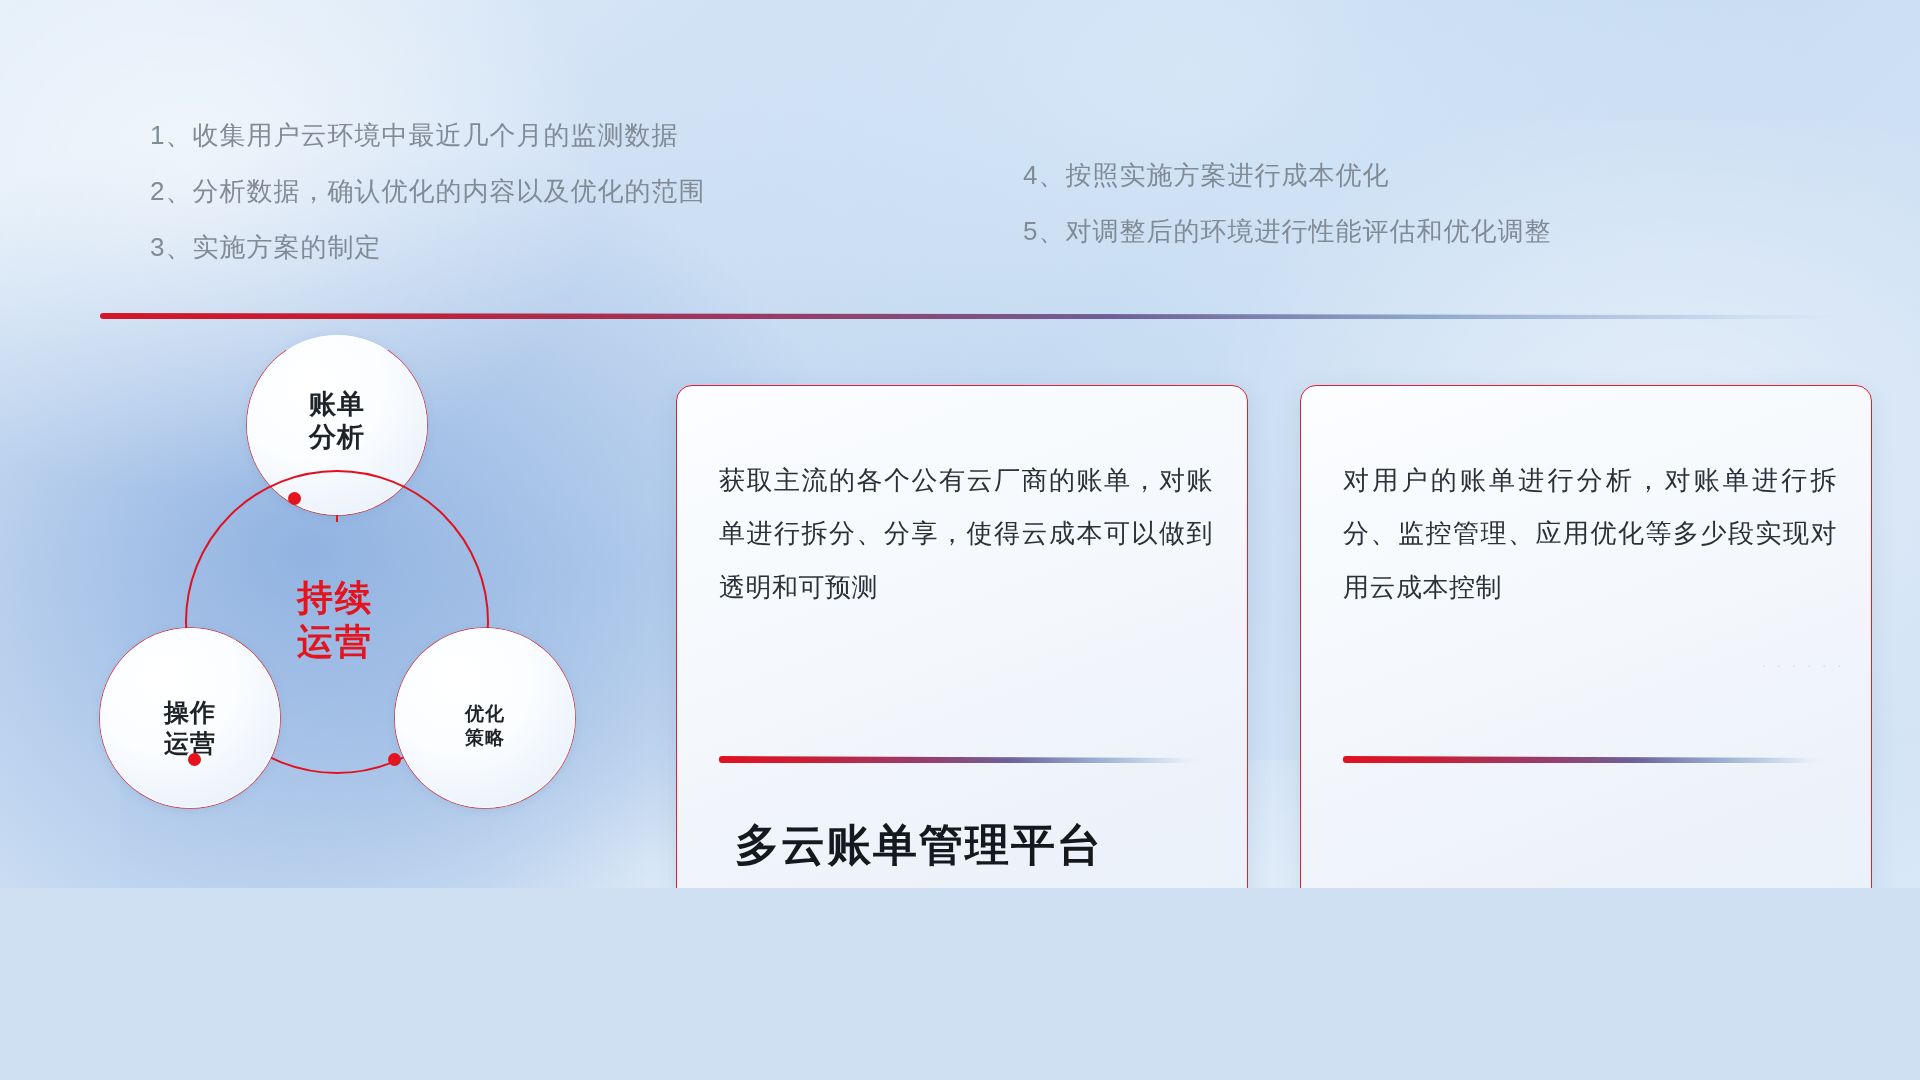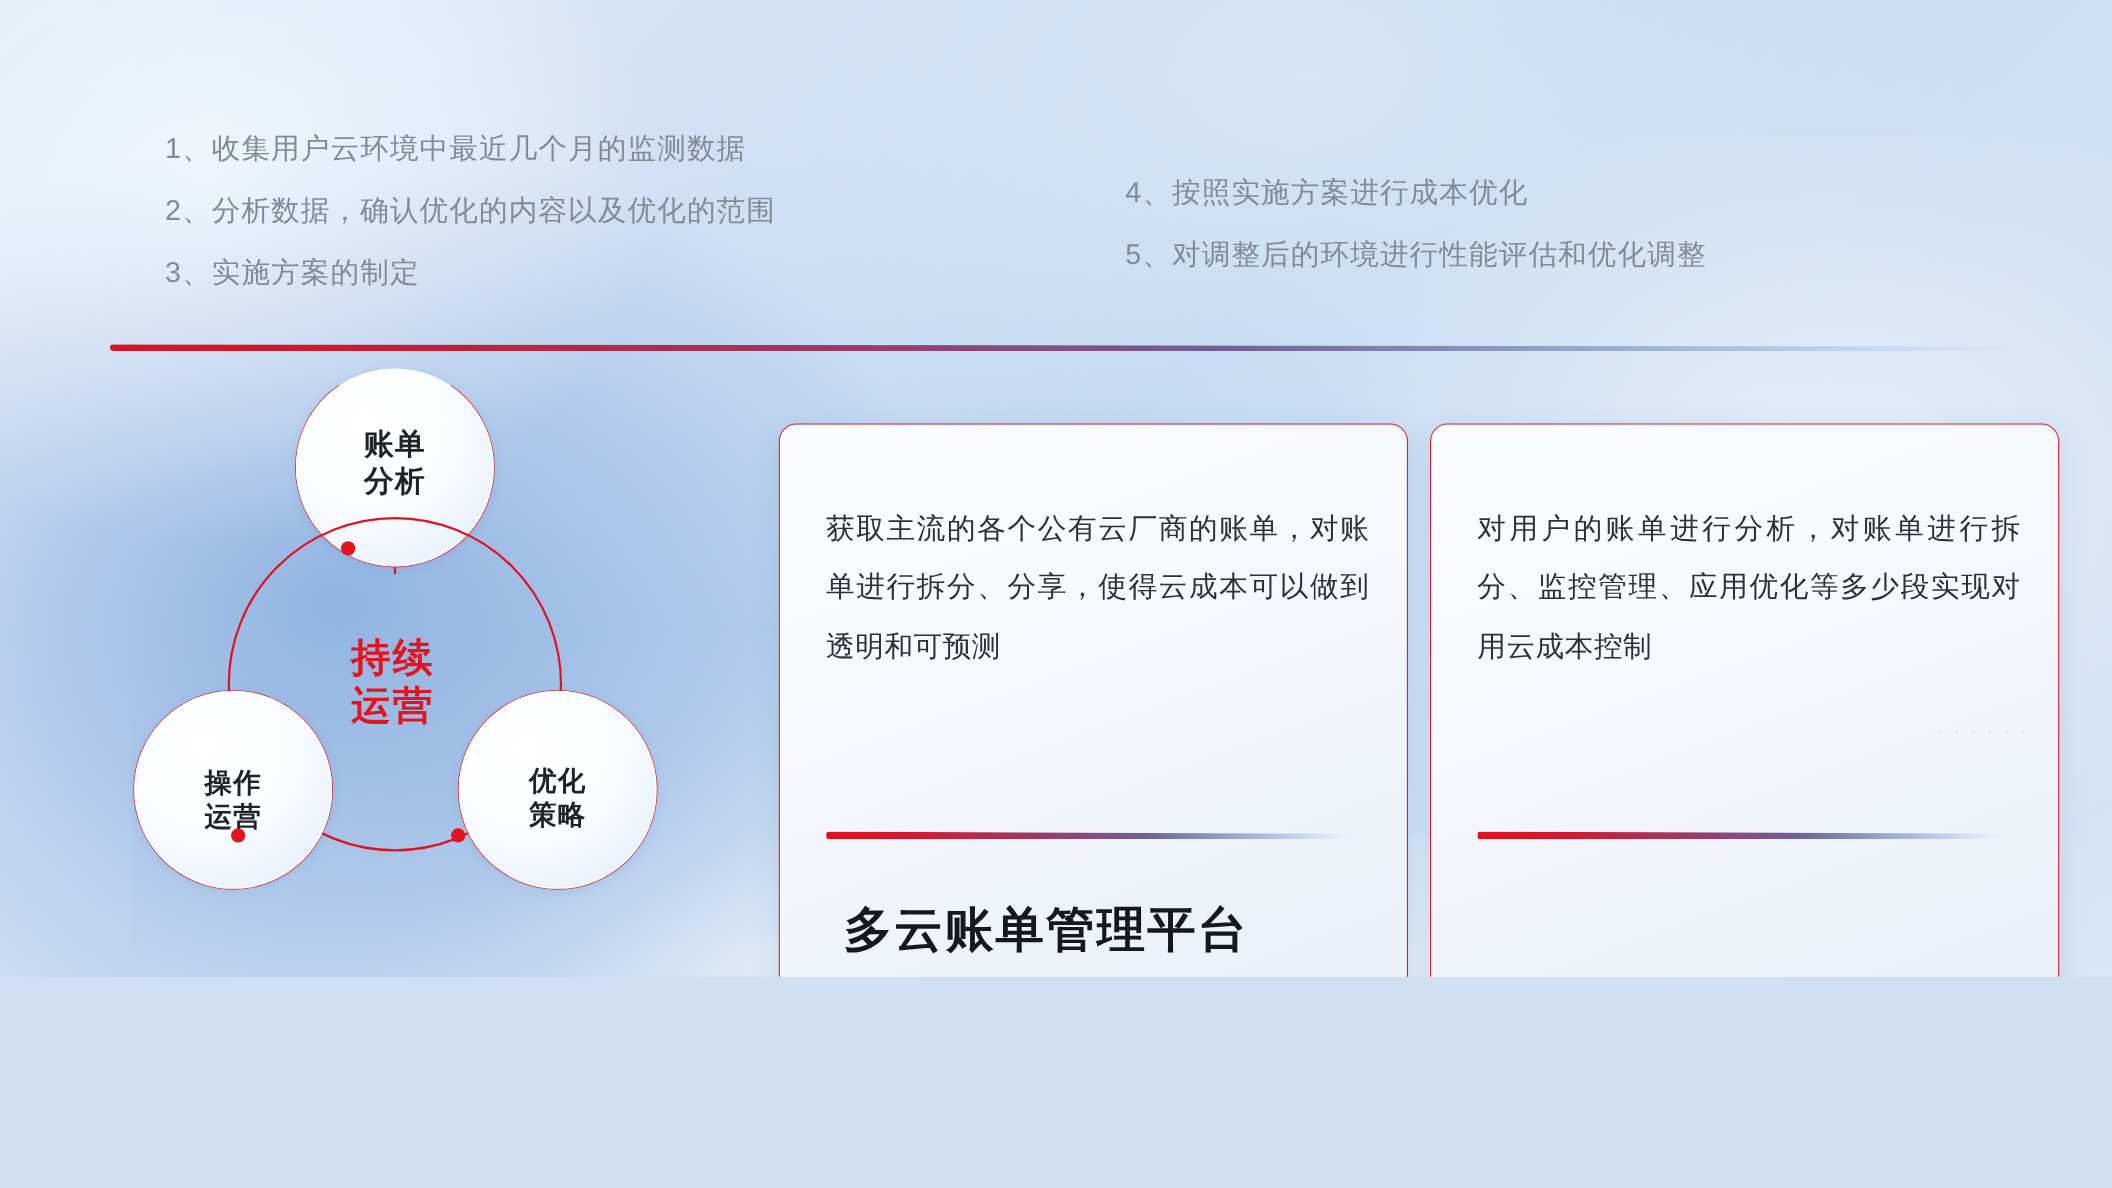--- a/index.html
+++ b/index.html
@@ -37,38 +37,38 @@
 
   
   .divider{
     position:absolute;left:100px;top:313px;width:1740px;height:6px;
     background:linear-gradient(90deg,#d2172a 0%, #c31e33 14%, #9c3760 36%, #6f5f95 58%, #8fa6cc 76%, #cfe0f2 95%, rgba(207,224,242,0) 100%);
     clip-path:polygon(0 0,100% 2px,100% 100%,0 100%);
     border-radius:3px;
   }
 
   
-  #diagram{position:absolute;left:97px;top:350px;width:560px;height:600px;text-decoration:underline;}
+  #diagram{position:absolute;left:75px;top:350px;width:560px;height:600px;text-decoration:underline;}
   .bubble{
     position:absolute;border-radius:50%;
     background:
       radial-gradient(circle at 35% 28%, #ffffff 0%, #fbfdff 42%, #eef4fb 72%, #e4edf8 100%);
     box-shadow:0 2px 10px rgba(90,130,180,0.18), inset 0 0 0 1px rgba(255,255,255,0.85);
     display:flex;align-items:center;justify-content:center;
   }
   .bubble .lbl{
     text-align:center;color:#1f2328;font-weight:bold;font-size:27px;line-height:1.24;
     letter-spacing:1px;
   }
   #bubble-top{left:172px;top:-15px;width:180px;height:180px;}
   #bubble-top .lbl{transform:translateY(-4px);}
   #bubble-left{left:25px;top:278px;width:180px;height:180px;}
   #bubble-left .lbl{font-size:25px;transform:translateY(10px);}
   #bubble-right{left:320px;top:278px;width:180px;height:180px;}
-  #bubble-right .lbl{font-size:25px;transform:translateY(8px);}
+  #bubble-right .lbl{font-size:19px;transform:translateY(8px);}
 
   #center-ring{
     position:absolute;left:110px;top:120px;width:300px;height:300px;border-radius:50%;
     border:2.2px solid #e1121f;
   }
   #center-text{
     position:absolute;left:110px;top:120px;width:300px;height:300px;
     display:flex;align-items:center;justify-content:center;
     color:#e4141f;font-weight:bold;font-size:36px;line-height:1.22;text-align:center;
     letter-spacing:2px;
@@ -80,21 +80,21 @@
   .arc-overlay{position:absolute;left:0;top:0;width:560px;height:600px;pointer-events:none;}
 
   
   .card{
     position:absolute;top:385px;width:570px;height:560px;border-radius:16px;
     background:linear-gradient(160deg,#fbfdff 0%, #f5f8fc 40%, #eef3fa 72%, #e9f0f8 100%);
     border:1.6px solid #de2234;
     box-shadow:0 6px 24px rgba(90,125,175,0.16);
     overflow:hidden;
   }
-  #card-1{left:708px;}
+  #card-1{left:676px;}
   #card-2{left:1300px;}
   .card .body{
     position:absolute;left:42px;right:34px;top:68px;
     color:#2b3138;font-size:26px;line-height:2.05;letter-spacing:0.5px;
     text-align:justify;text-justify:inter-ideograph;
   }
   .card .rule{
     position:absolute;left:42px;top:370px;width:487px;height:7px;border-radius:3px;
     background:linear-gradient(90deg,#e0111f 0%, #cf1b31 16%, #9b3a66 40%, #6c6299 60%, #9cb0d3 78%, #e8f0f9 96%, rgba(232,240,249,0) 100%);
     clip-path:polygon(0 0,100% 2px,100% 100%,0 100%);

